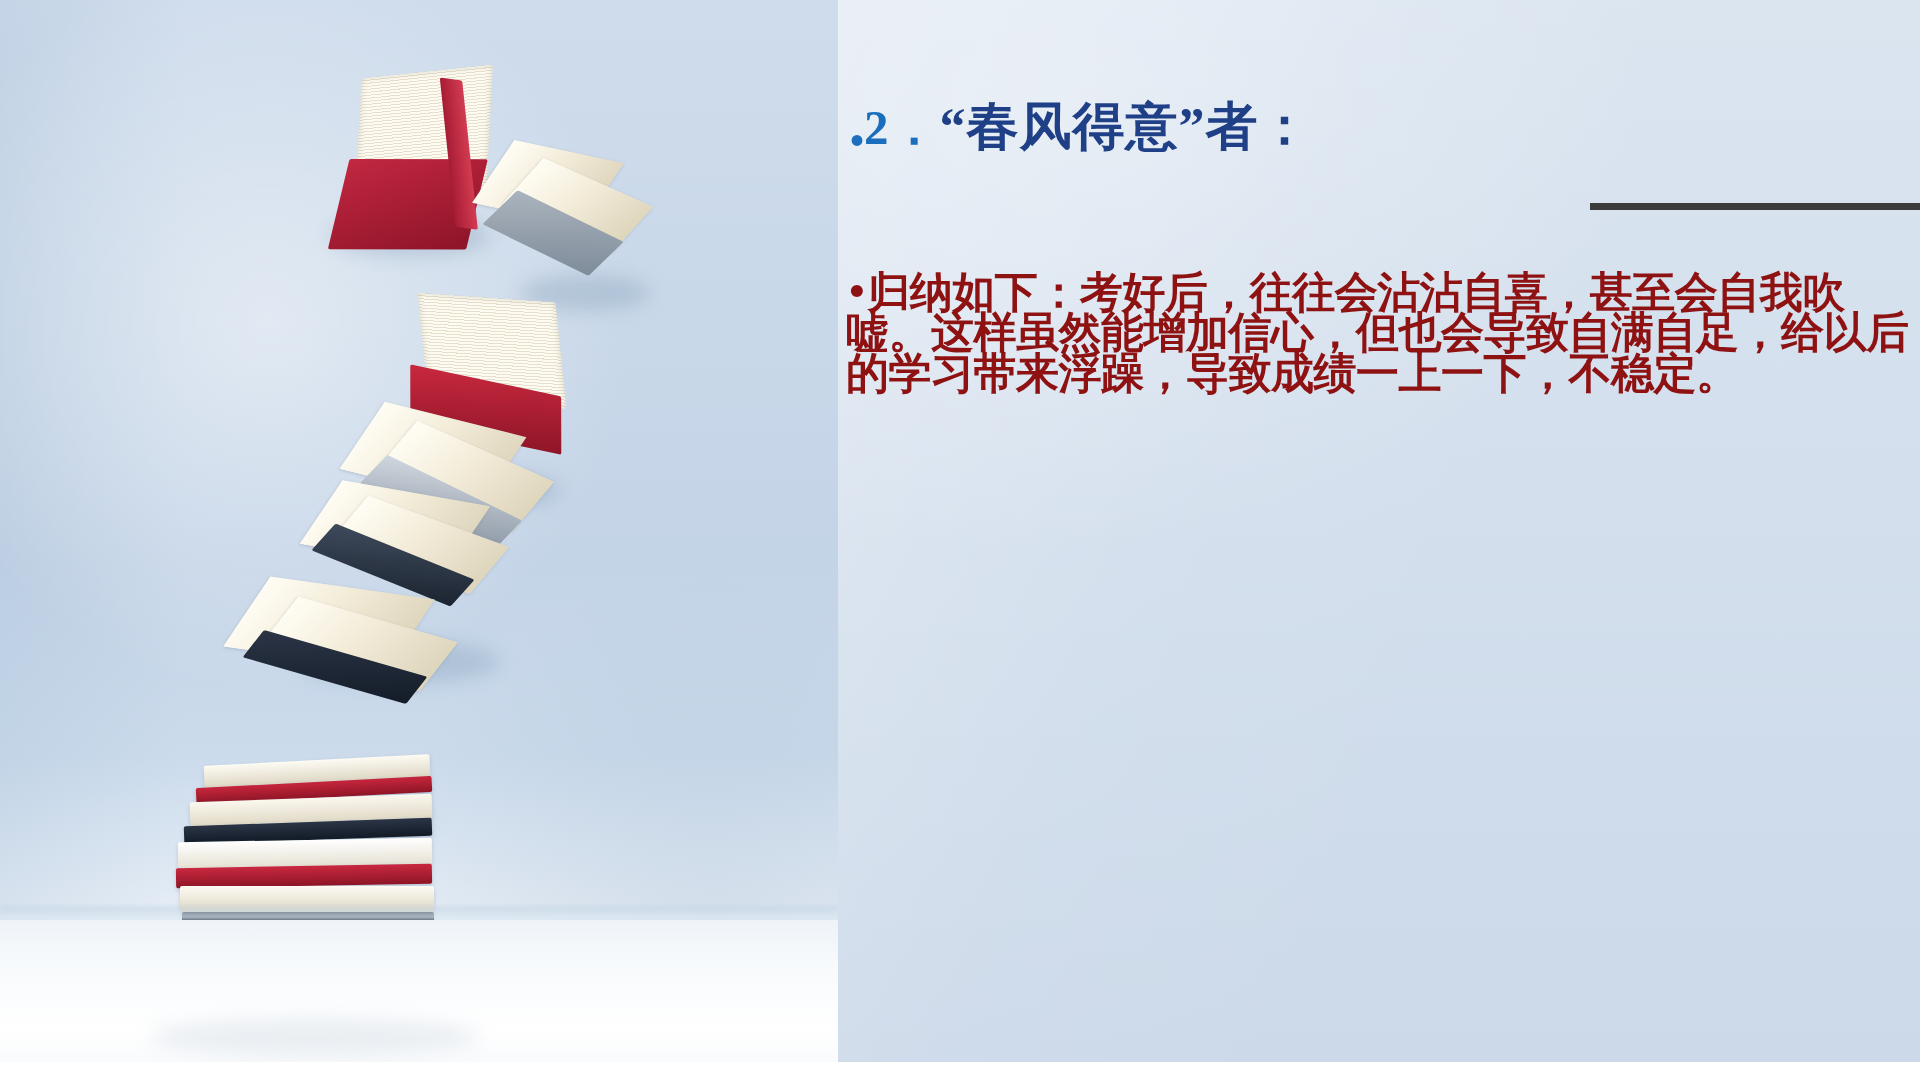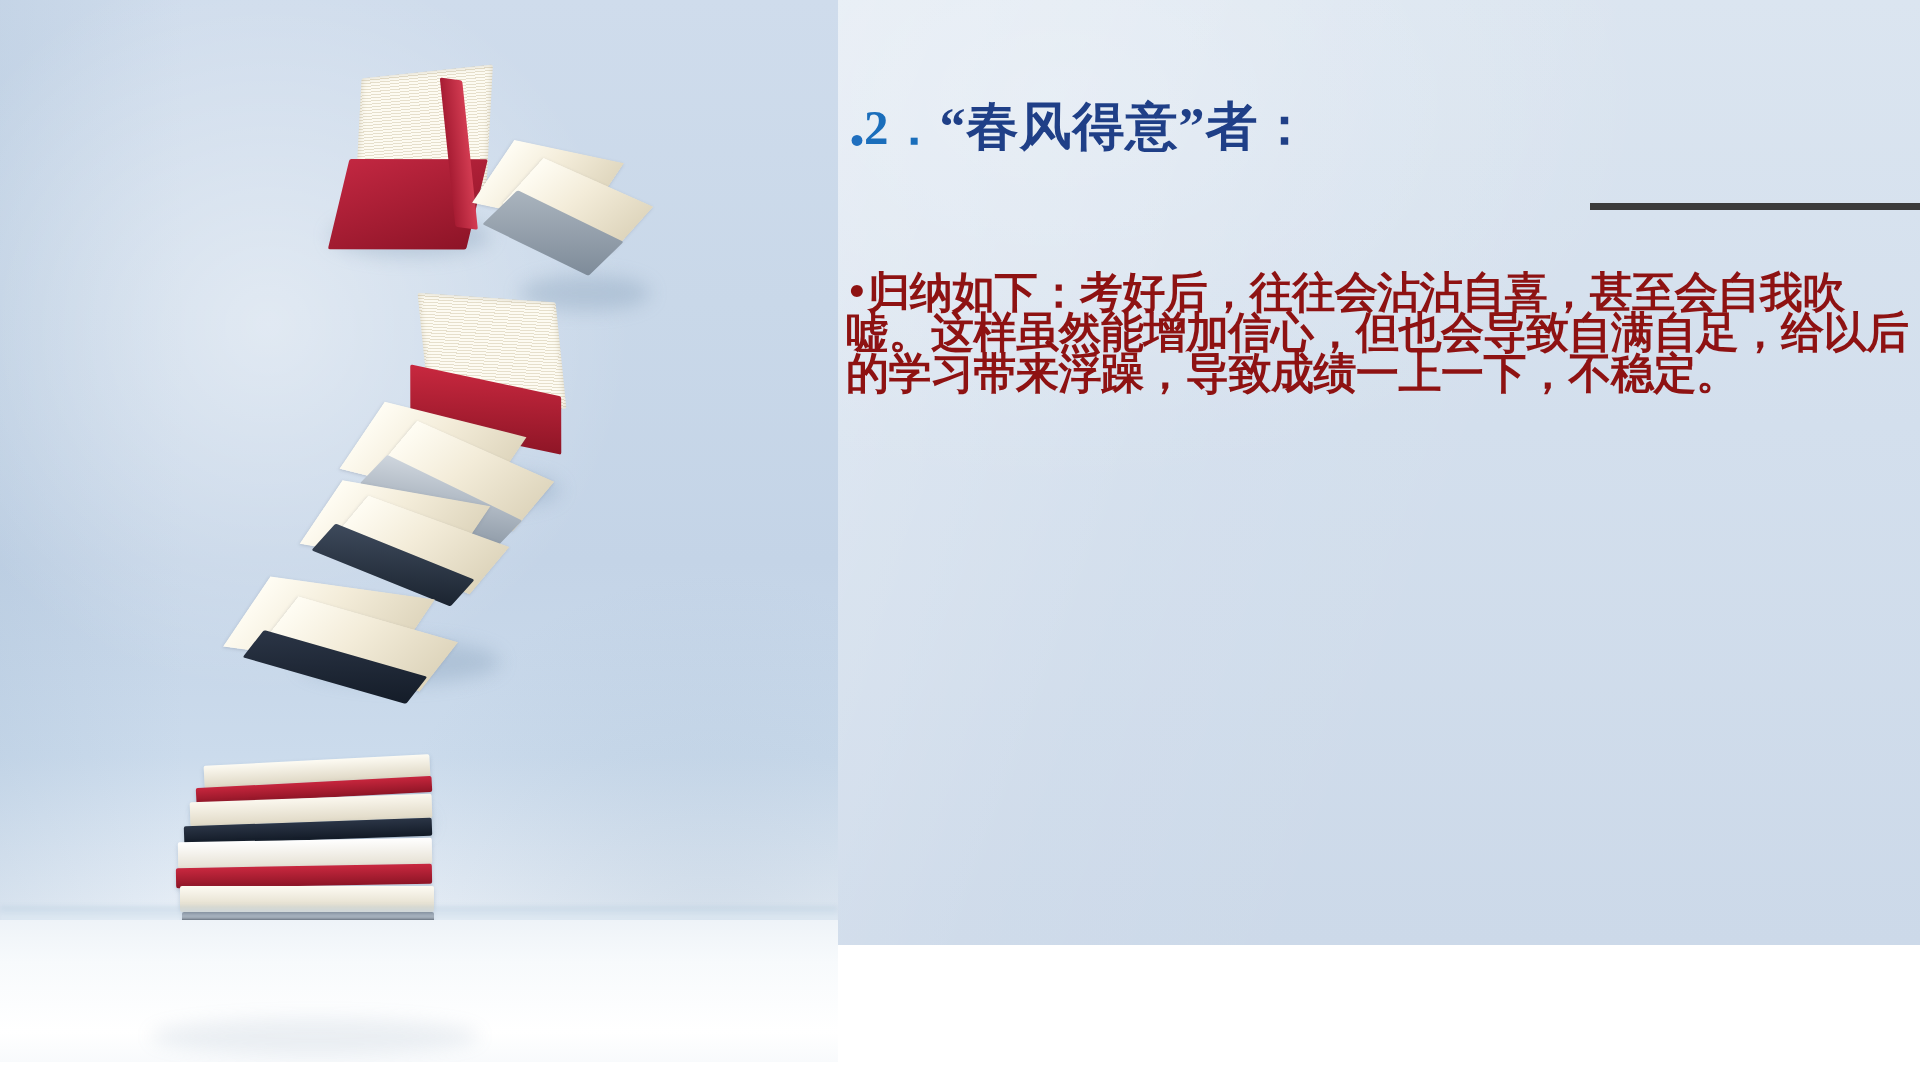--- a/index.html
+++ b/index.html
@@ -111,21 +111,21 @@
     border-radius: 2px;
     box-shadow: 0 2px 4px rgba(90,115,145,0.28);
   }
 
   
   .content-panel {
     position: absolute;
     left: 838px;
     top: 0;
     width: 1082px;
-    height: 945px;
+    height: 1080px;
     background:
       linear-gradient(180deg, #dbe5f0 0%, #d3dfed 45%, #ccd9e9 100%);
     overflow: hidden;
   }
   .content-panel .panel-sheen {
     position: absolute;
     inset: 0;
     background:
       linear-gradient(112deg, rgba(255,255,255,0.30) 0%, rgba(255,255,255,0.05) 36%, rgba(255,255,255,0) 60%),
       radial-gradient(ellipse 80% 60% at 20% 10%, rgba(255,255,255,0.25), rgba(255,255,255,0) 70%);

